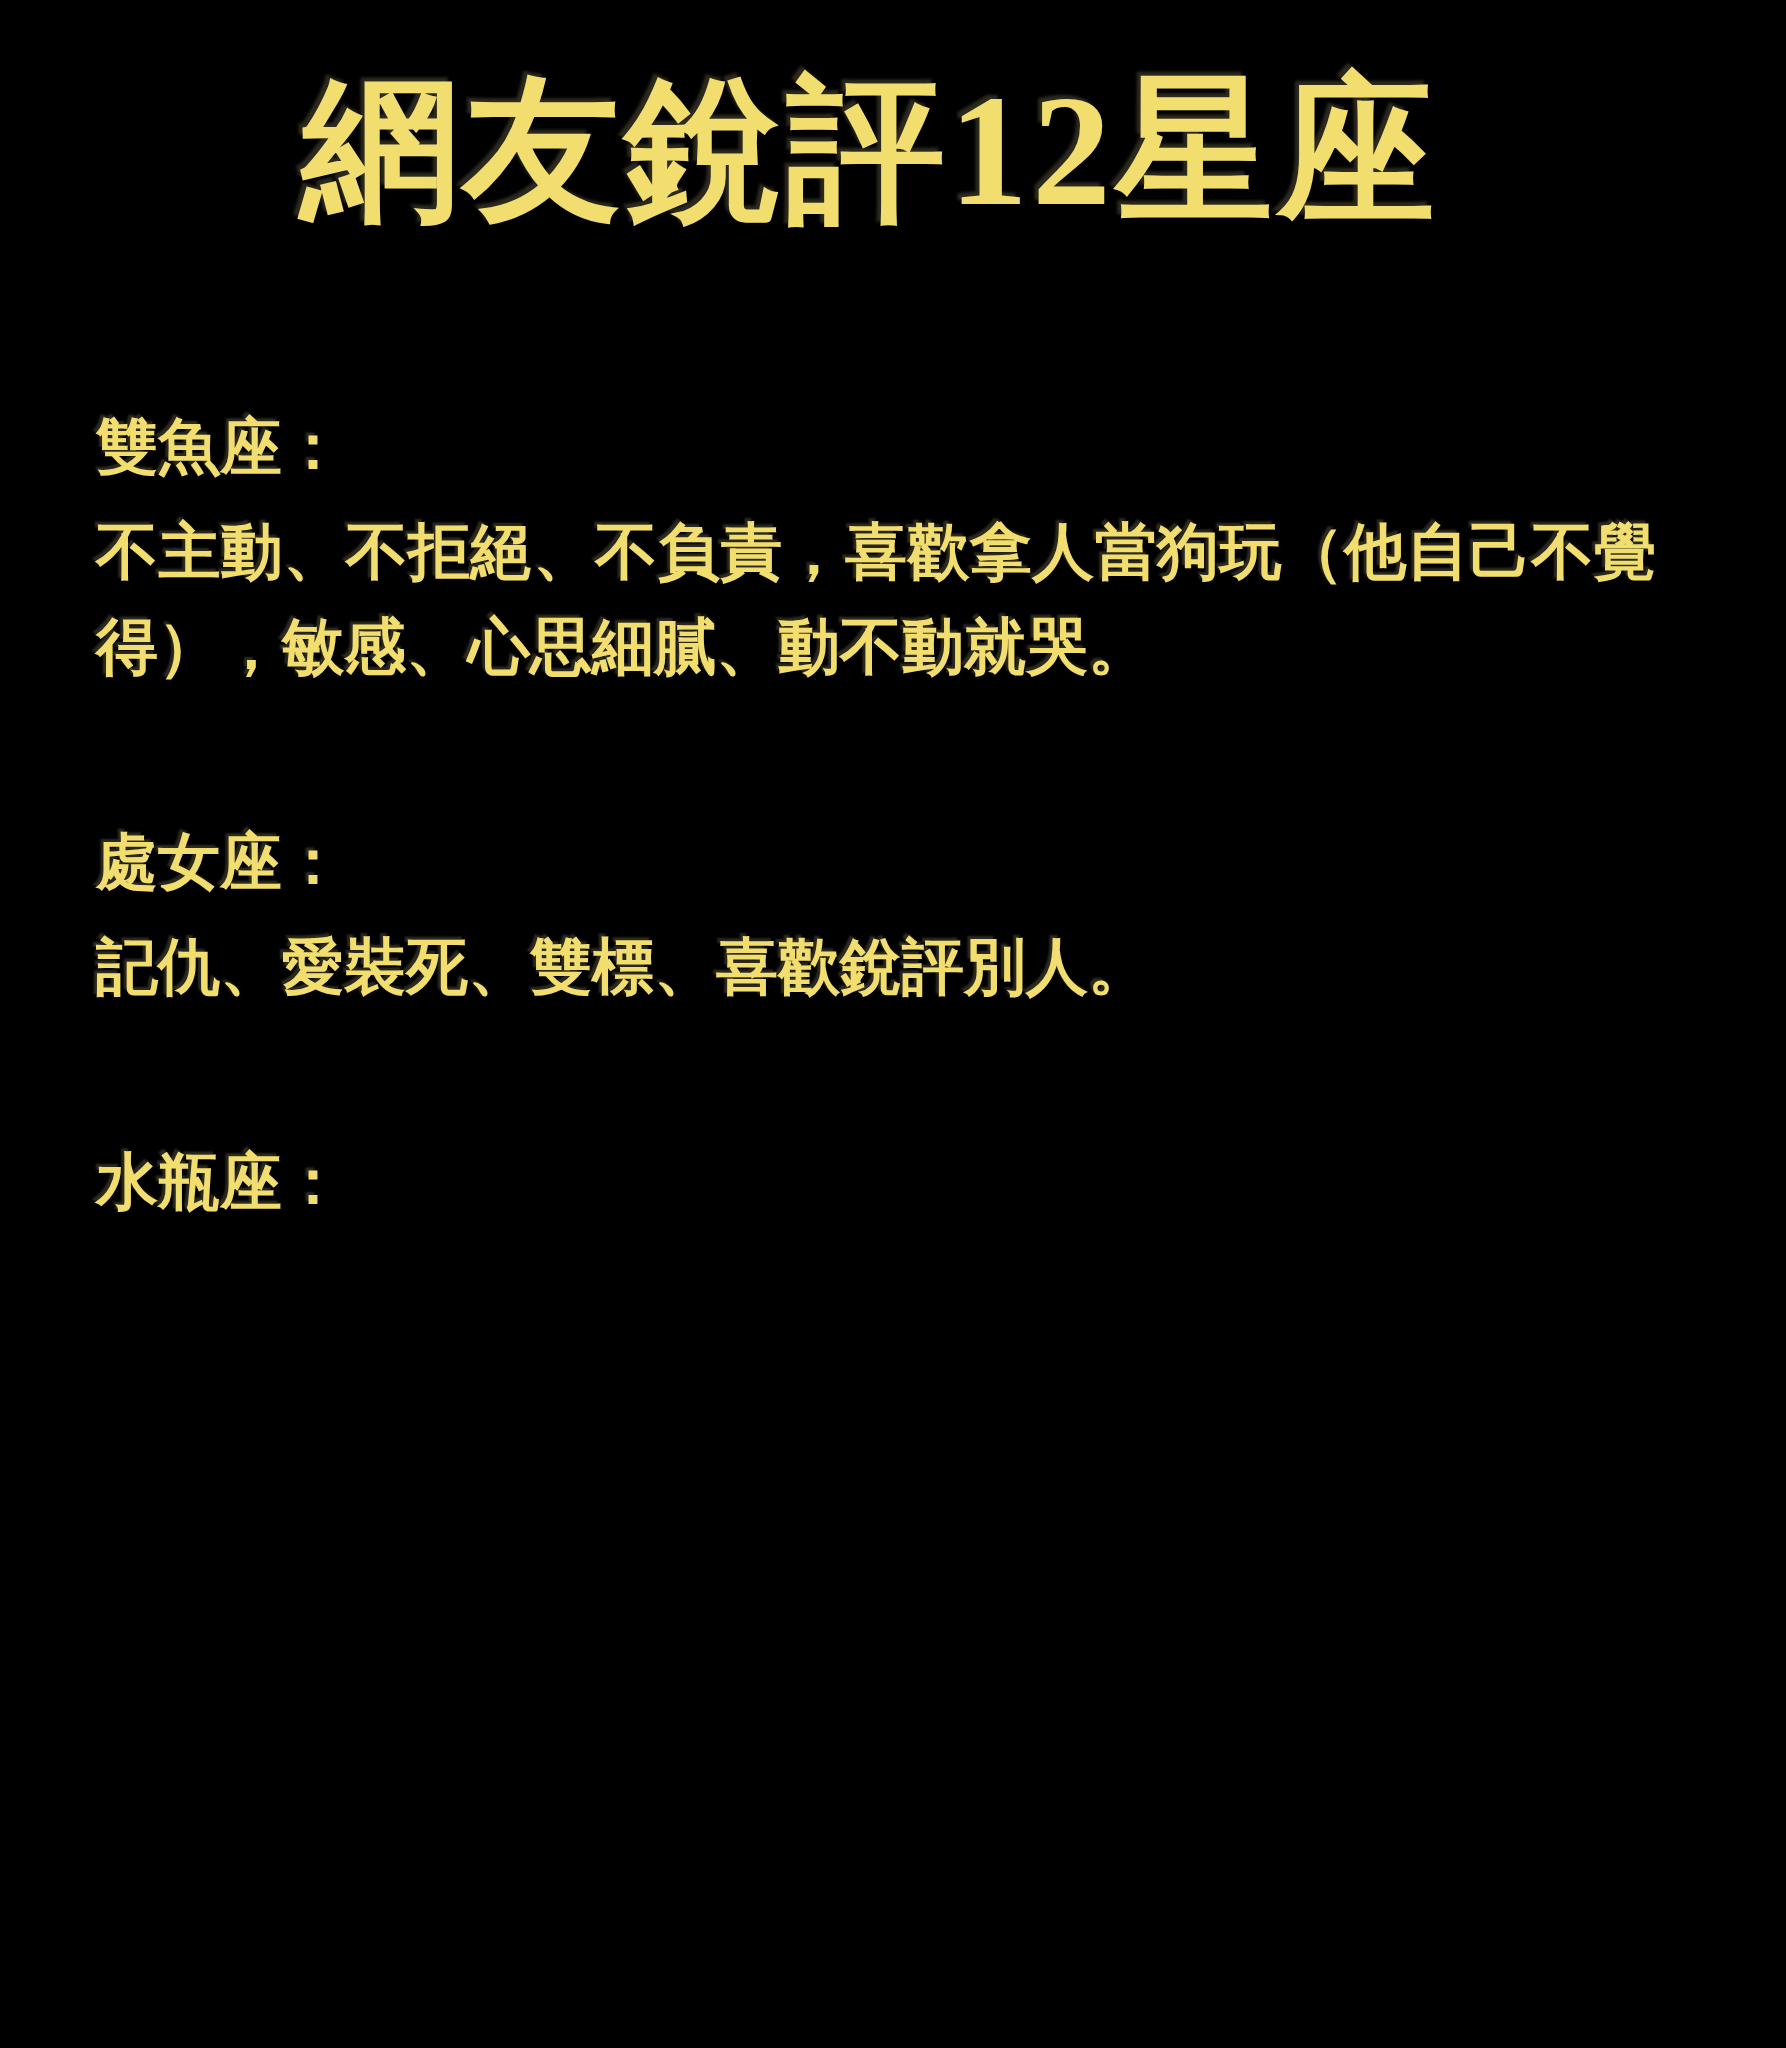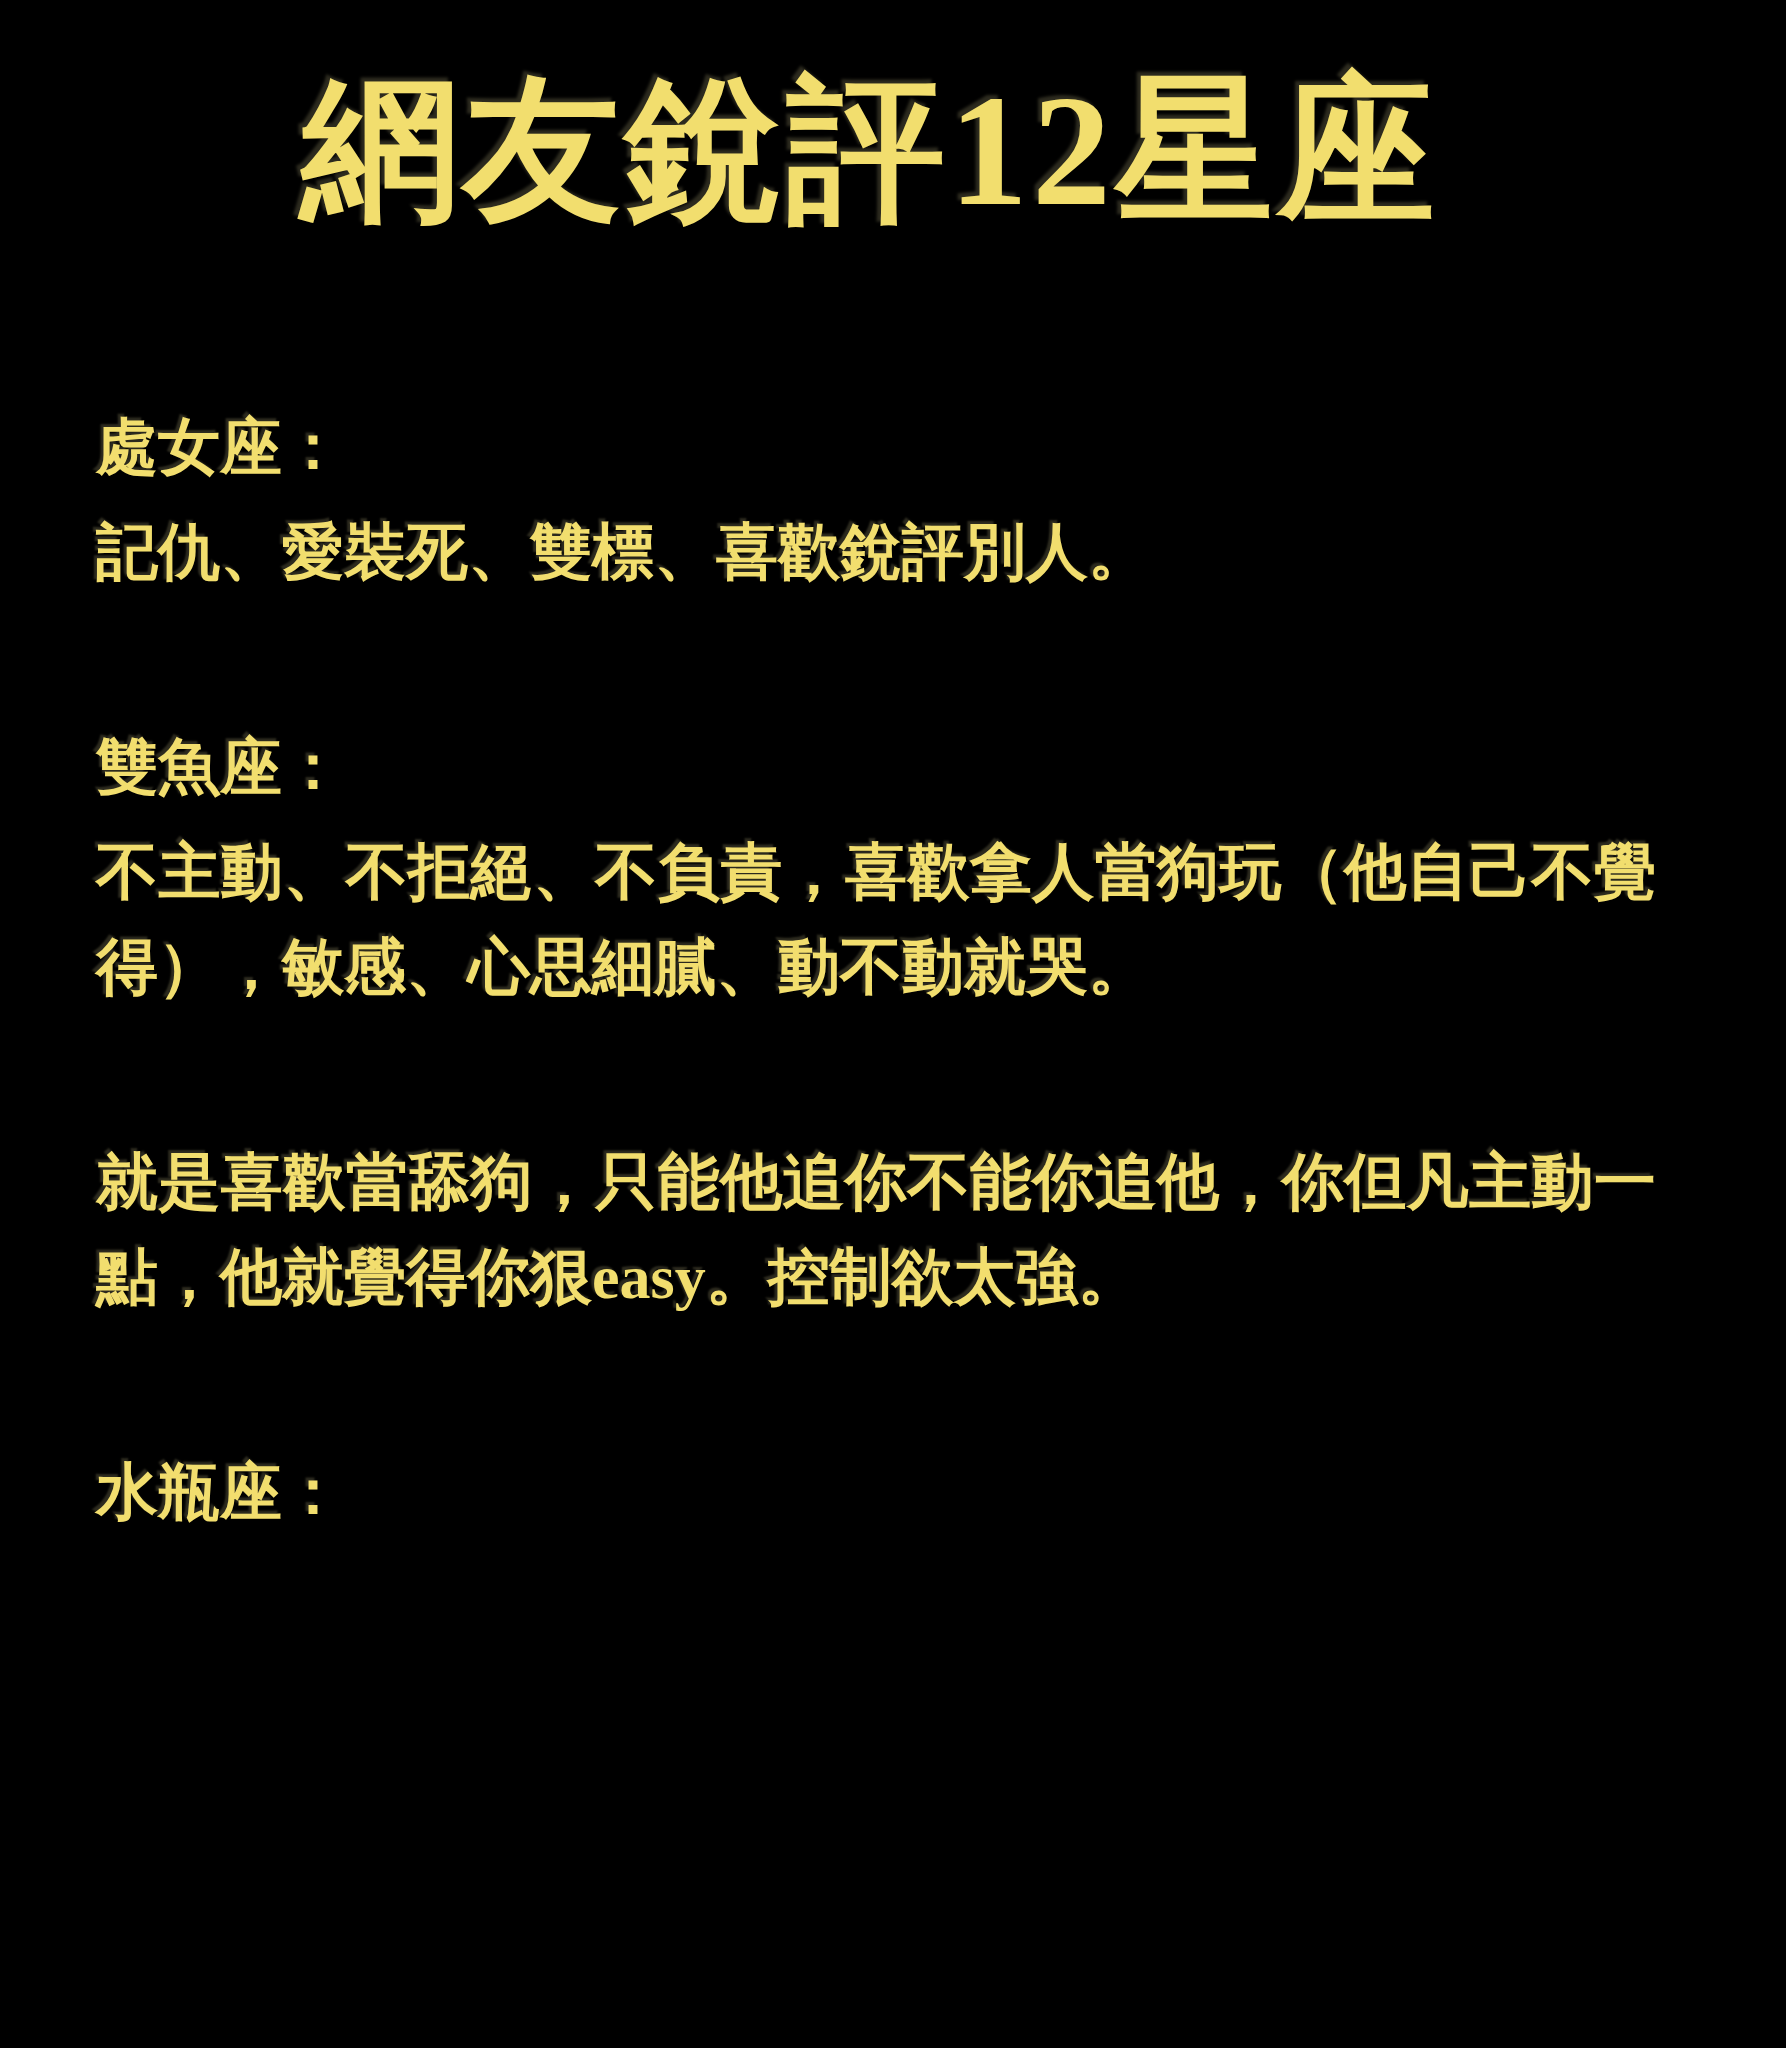--- a/index.html
+++ b/index.html
@@ -67,31 +67,30 @@
 </head>
 <body>
 
 <div class="poster">
 
   <h1 class="title">網友銳評12星座</h1>
 
   <div class="content">
 
     <div class="section">
+      <div class="section-heading">雙魚座：</div>
+      <div class="section-body">不主動、不拒絕、不負責，喜歡拿人當狗玩（他自己不覺得），敏感、心思細膩、動不動就哭。</div>
+    </div>
+
+    <div class="section">
       <div class="section-heading">處女座：</div>
       <div class="section-body">記仇、愛裝死、雙標、喜歡銳評別人。</div>
     </div>
 
     <div class="section">
-      <div class="section-heading">雙魚座：</div>
-      <div class="section-body">不主動、不拒絕、不負責，喜歡拿人當狗玩（他自己不覺得），敏感、心思細膩、動不動就哭。</div>
-    </div>
-
-    <div class="section">
-      <div class="section-body">就是喜歡當舔狗，只能他追你不能你追他，你但凡主動一點，他就覺得你狠easy。控制欲太強。</div>
     </div>
 
     <div class="section">
     </div>
 
     <div class="section">
       <div class="section-heading">水瓶座：</div>
 
     </div>
 

